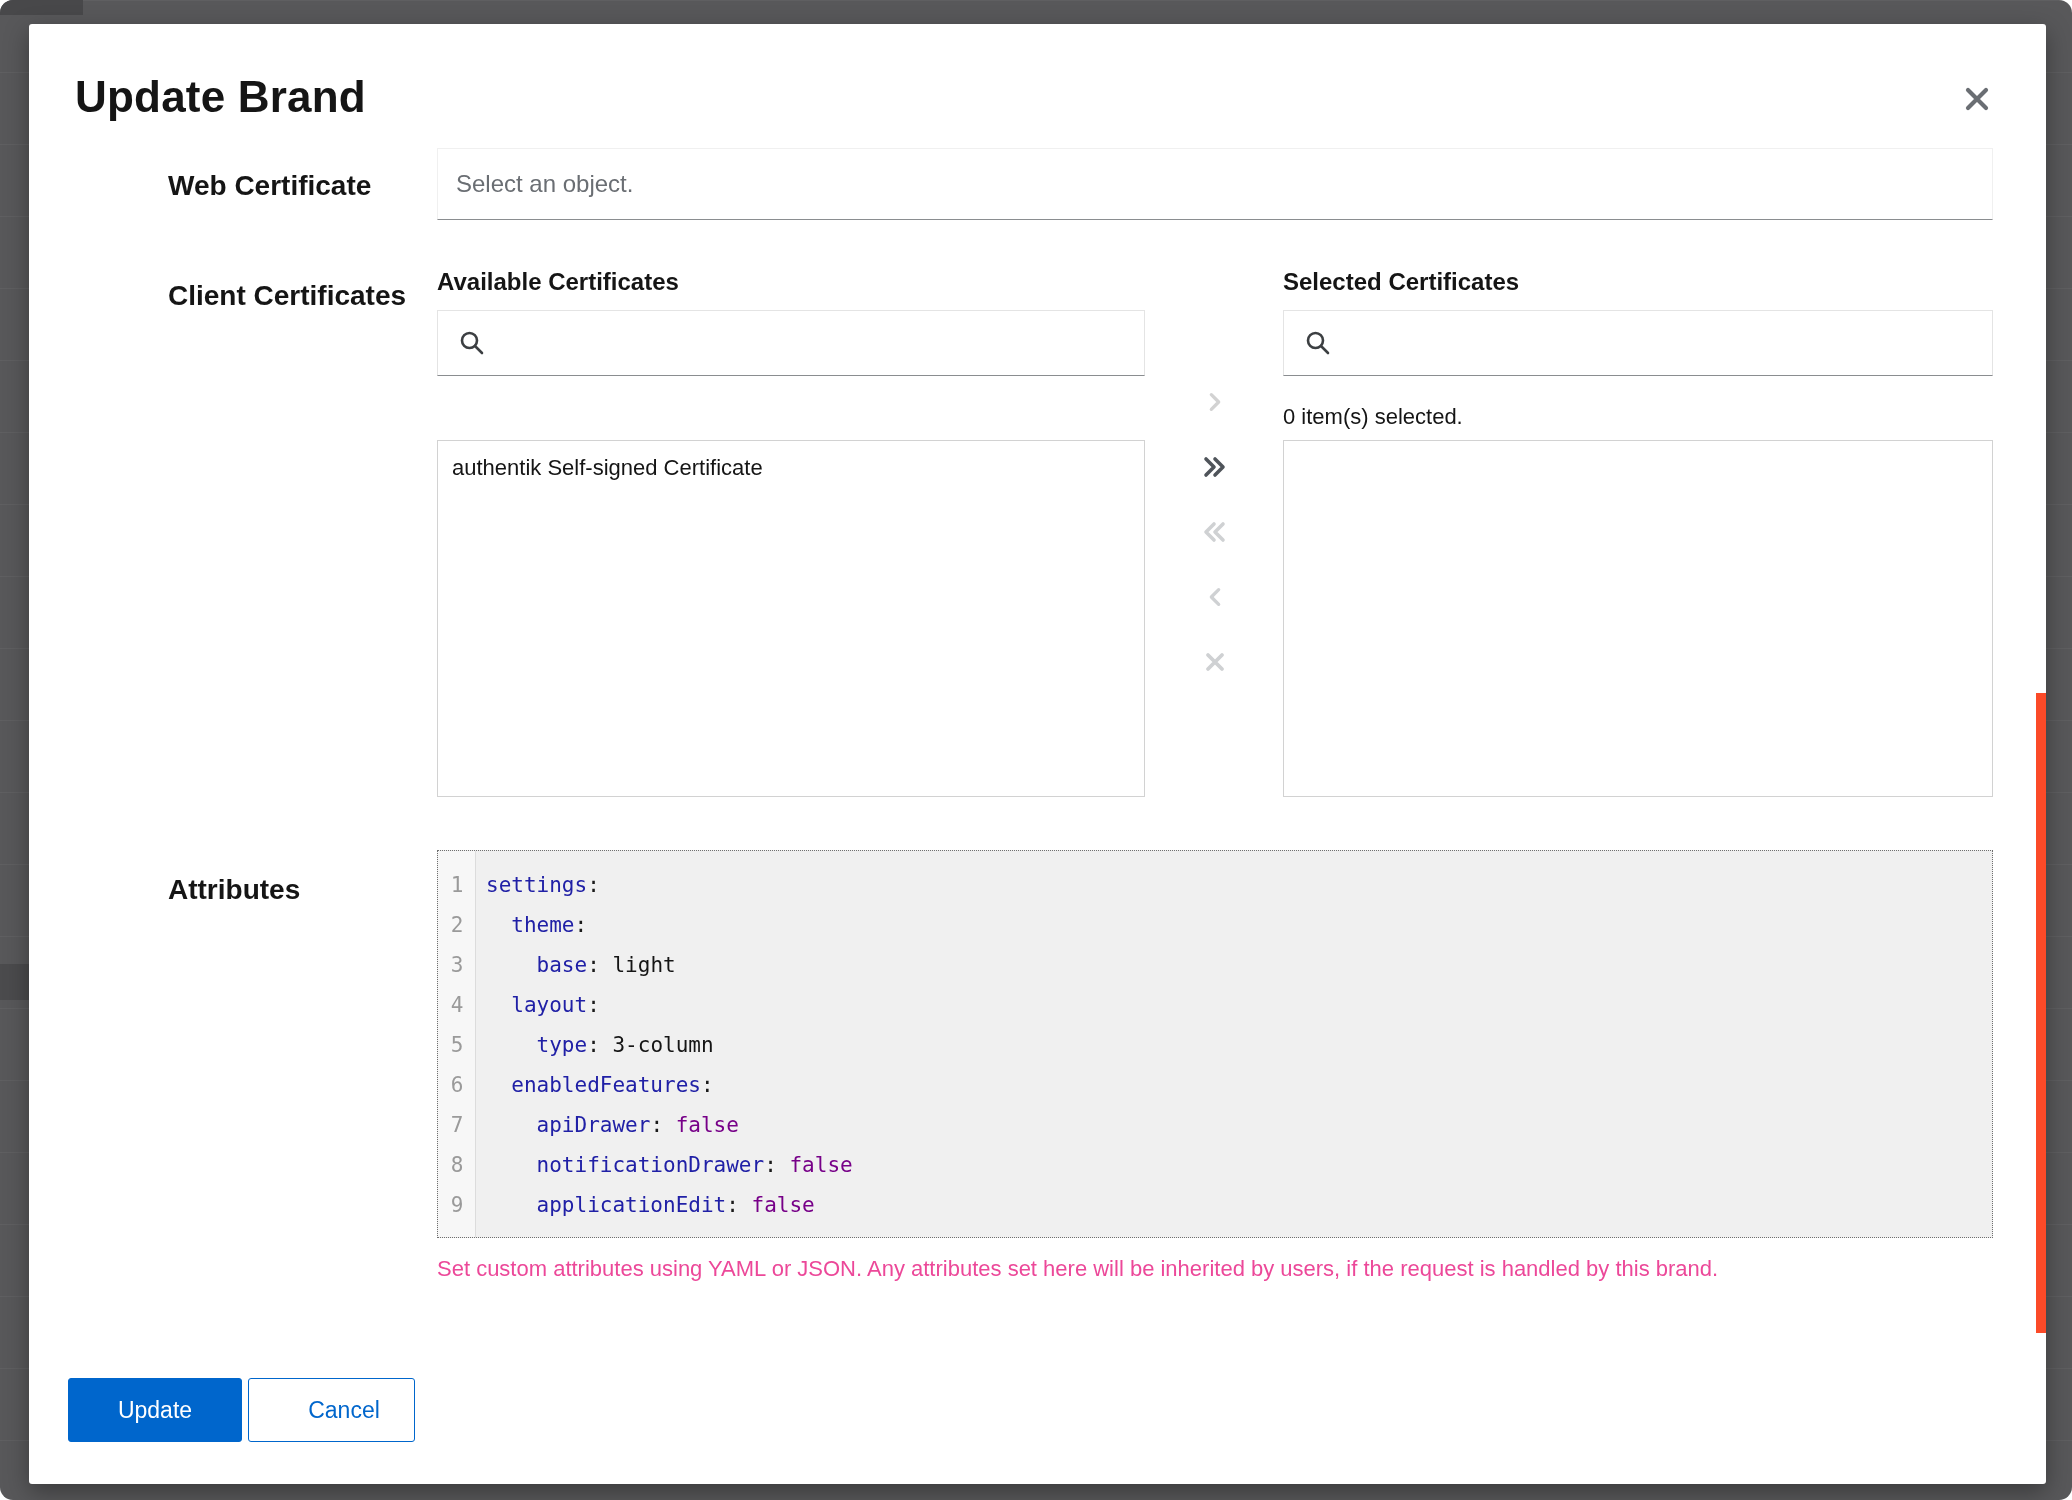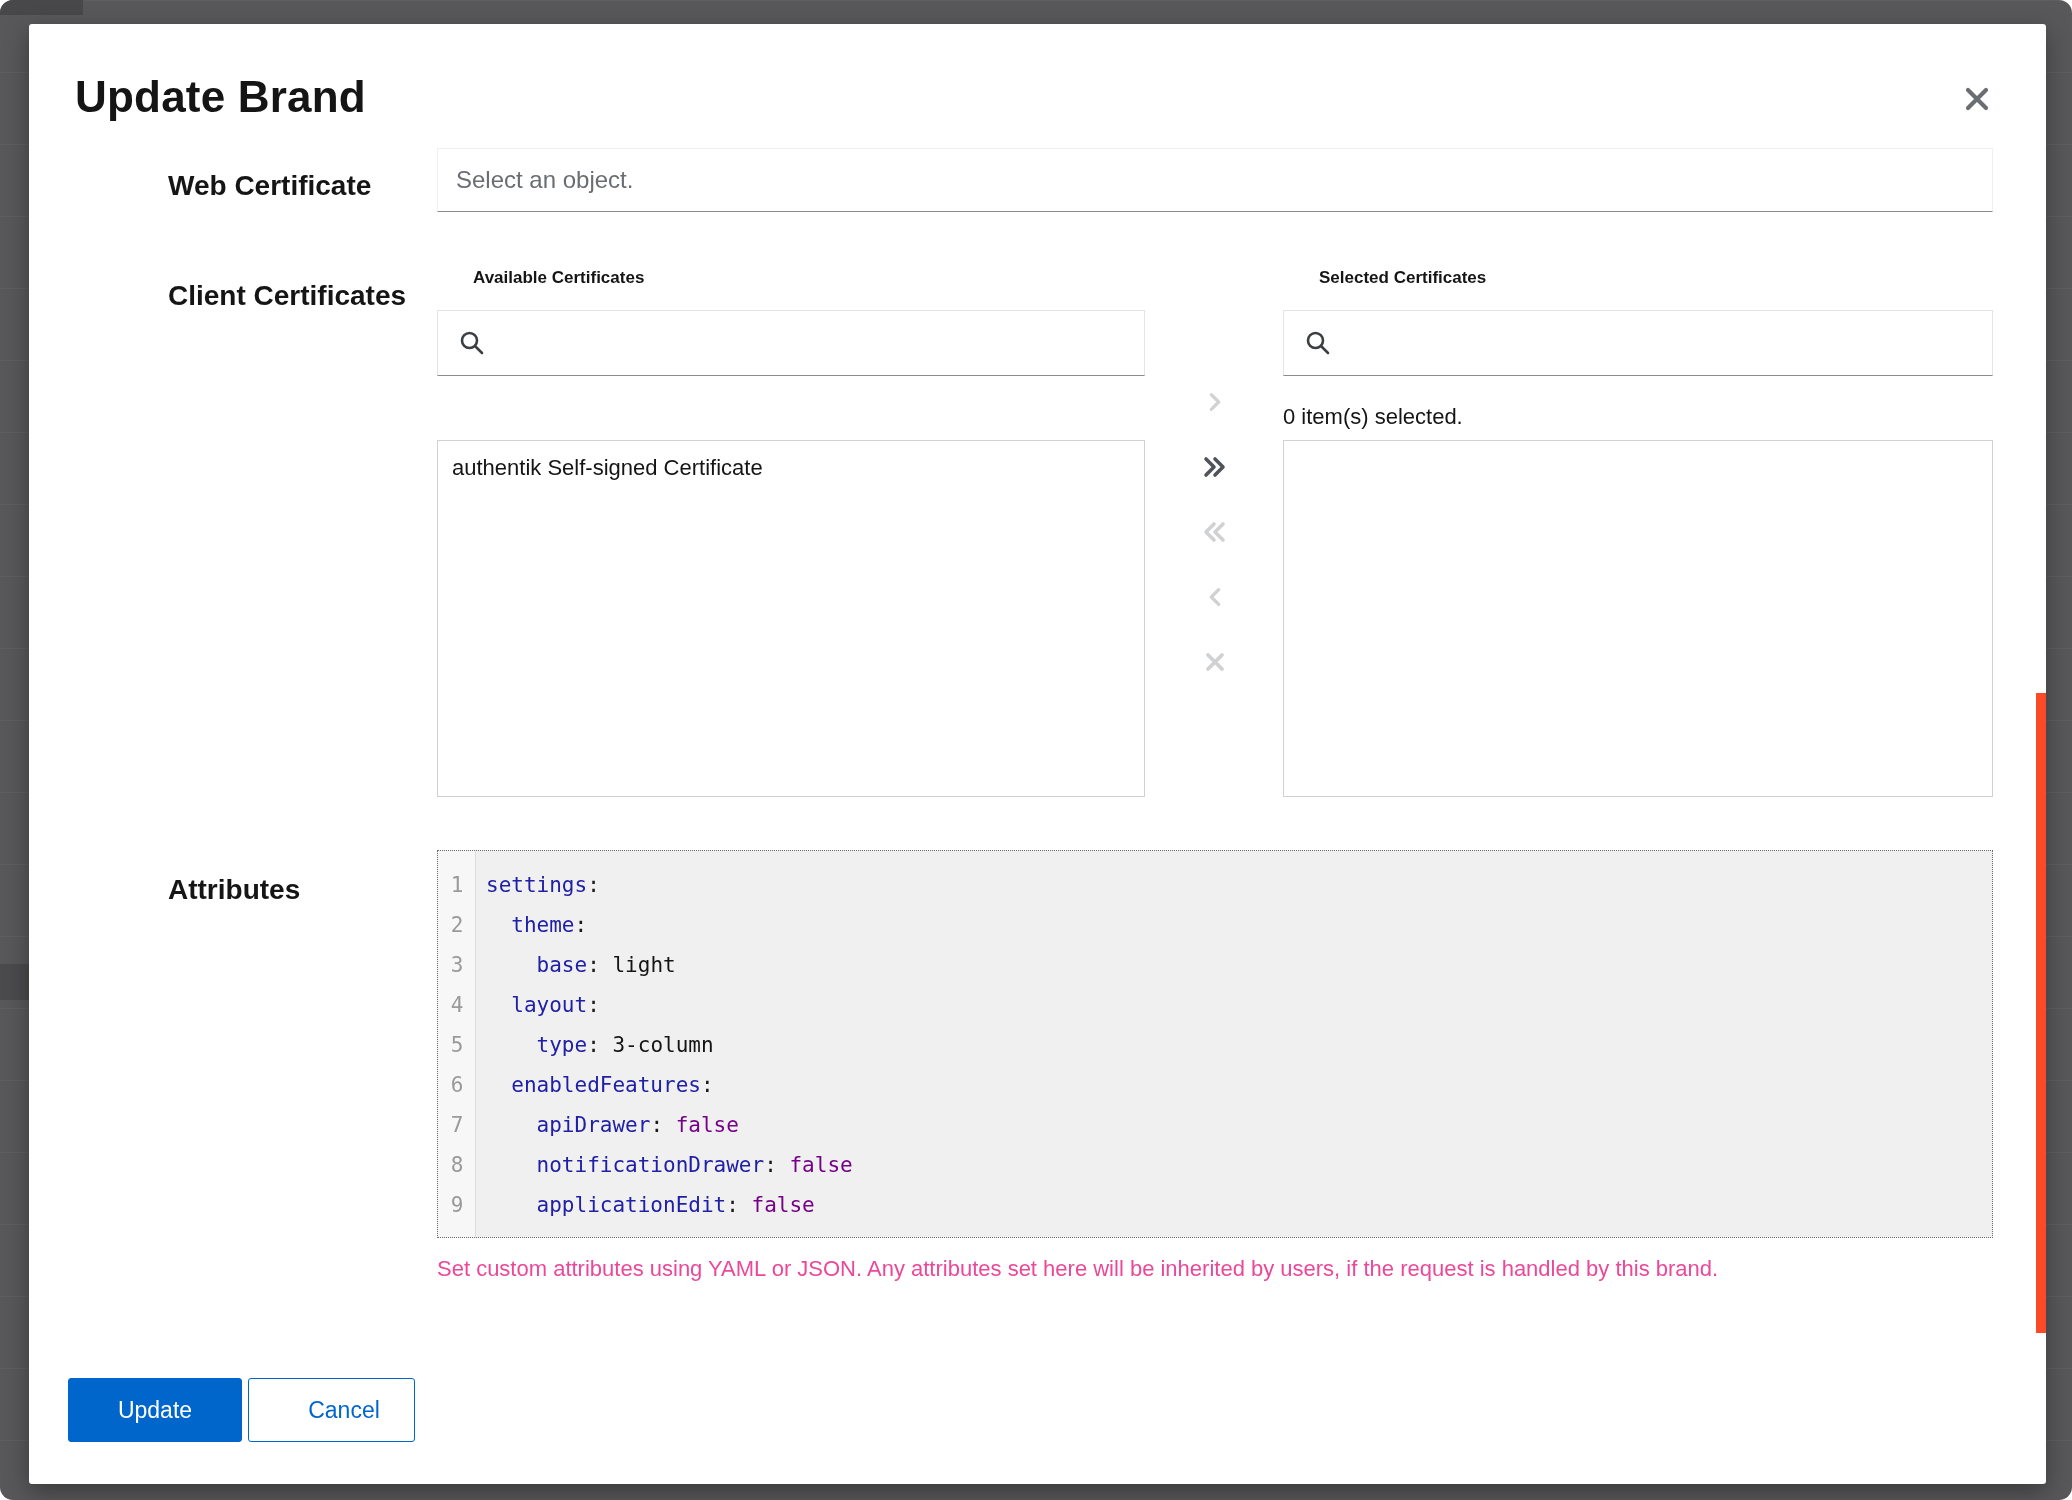--- a/index.html
+++ b/index.html
@@ -17,26 +17,26 @@
 
   .modal-title { position:absolute; left:46px; top:48px; font-size:44px; font-weight:700;
     letter-spacing:0.2px; color:#151515; line-height:50px; }
 
   .close-btn { position:absolute; left:1930px; top:57px; width:36px; height:36px; border:none;
     background:transparent; cursor:pointer; display:flex; align-items:center; justify-content:center; }
 
   .form-label { position:absolute; left:139px; font-size:28px; font-weight:700; color:#151515; }
 
   
-  .object-input { position:absolute; left:408px; top:124px; width:1556px; height:64px;
+  .object-input { position:absolute; left:408px; top:124px; width:1556px; height:72px;
     border:1px solid #f0f0f0; border-bottom:1px solid #8a8d90; background:#fff;
     font-size:24px; color:#be185d; padding:0 18px; font-family:"Liberation Sans",sans-serif; }
   .object-input::placeholder { color:#6a6e73; opacity:1; }
 
-  .dual-header { position:absolute; top:244px; font-size:17px; font-weight:700; color:#151515;margin-left:36px; }
+  .dual-header { position:absolute; top:244px; font-size:24px; font-weight:700; color:#151515; }
 
   .search-box { position:absolute; top:286px; height:66px; background:#fff;
     border:1px solid #e4e4e4; border-bottom:1px solid #8a8d90; display:flex; align-items:center; }
   .search-box .mag { margin-left:20px; flex:none; }
   .search-box input { flex:1; border:none; outline:none; height:100%; font-size:24px;
     padding:0 14px; font-family:"Liberation Sans",sans-serif; background:transparent; }
 
   .status-line { position:absolute; left:1254px; top:380px; font-size:22px; color:#151515; }
 
   .list-box { position:absolute; top:416px; height:357px; background:#fff; border:1px solid #d2d2d2;

